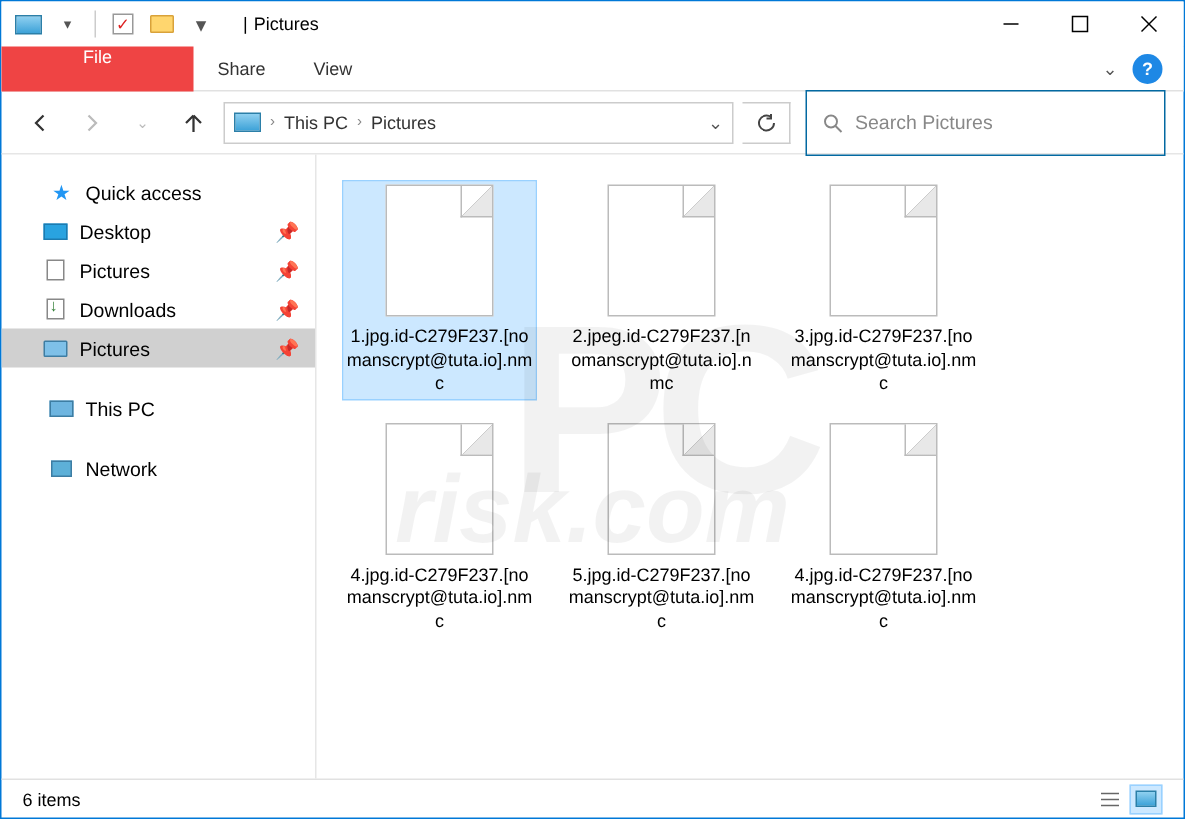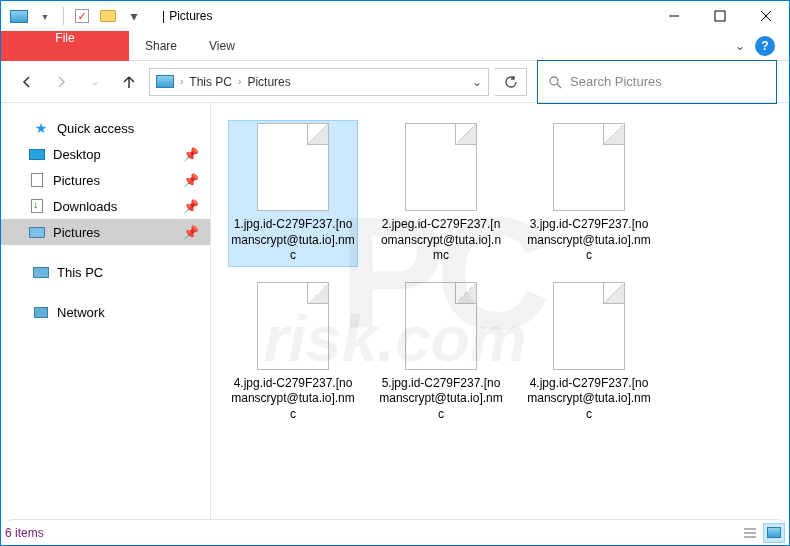--- a/index.html
+++ b/index.html
@@ -44,21 +44,21 @@
 
 
 .content { flex:1; padding:18px 18px; display:flex; flex-wrap:wrap; gap:14px 20px; align-content:flex-start; overflow:auto; position:relative; }
 .file { width:128px; display:flex; flex-direction:column; align-items:center; text-align:center; padding:2px; }
 .file.selected { background:#cce8ff; outline:1px solid #99d1ff; }
 .file-icon { width:72px; height:88px; background:#fff; border:1px solid #bbb; position:relative; margin-bottom:6px; }
 .file-icon::before { content:""; position:absolute; top:0; right:0; width:20px; height:20px; background:linear-gradient(135deg,#fff 0 50%,#ccc 50% 51%,#e8e8e8 51% 100%); border-left:1px solid #bbb; border-bottom:1px solid #bbb; }
 .fname { font-size:12px; color:#000; line-height:1.3; word-break:break-all; }
 
 
-.status { height:26px; border-top:1px solid #e1e1e1; display:flex; align-items:center; padding:0 4px; font-size:12px; color:#701a75;border-radius:13px; }
+.status { height:26px; border-top:1px solid #e1e1e1; display:flex; align-items:center; padding:0 14px; font-size:12px; color:#000000; }
 .status .views { margin-left:auto; display:flex; gap:2px; }
 .view-btn { width:22px; height:20px; border:1px solid transparent; display:flex; align-items:center; justify-content:center; }
 .view-btn.active { background:#cce8ff; border-color:#99d1ff; }
 
 
 .watermark { position:absolute; left:50%; top:50%; transform:translate(-50%,-50%); font-size:160px; font-weight:900; color:rgba(0,0,0,0.05); letter-spacing:-10px; pointer-events:none; z-index:50;margin-left:45px; }
 .wm-sub { position:absolute; left:50%; top:62%; transform:translate(-50%,-50%); font-size:64px; font-weight:700; font-style:italic; color:rgba(0,0,0,0.05); pointer-events:none; z-index:50; }
 
 
 .i-folder { width:16px; height:12px; background:#ffd66e; border:1px solid #d9a23a; border-radius:1px; position:relative; }

